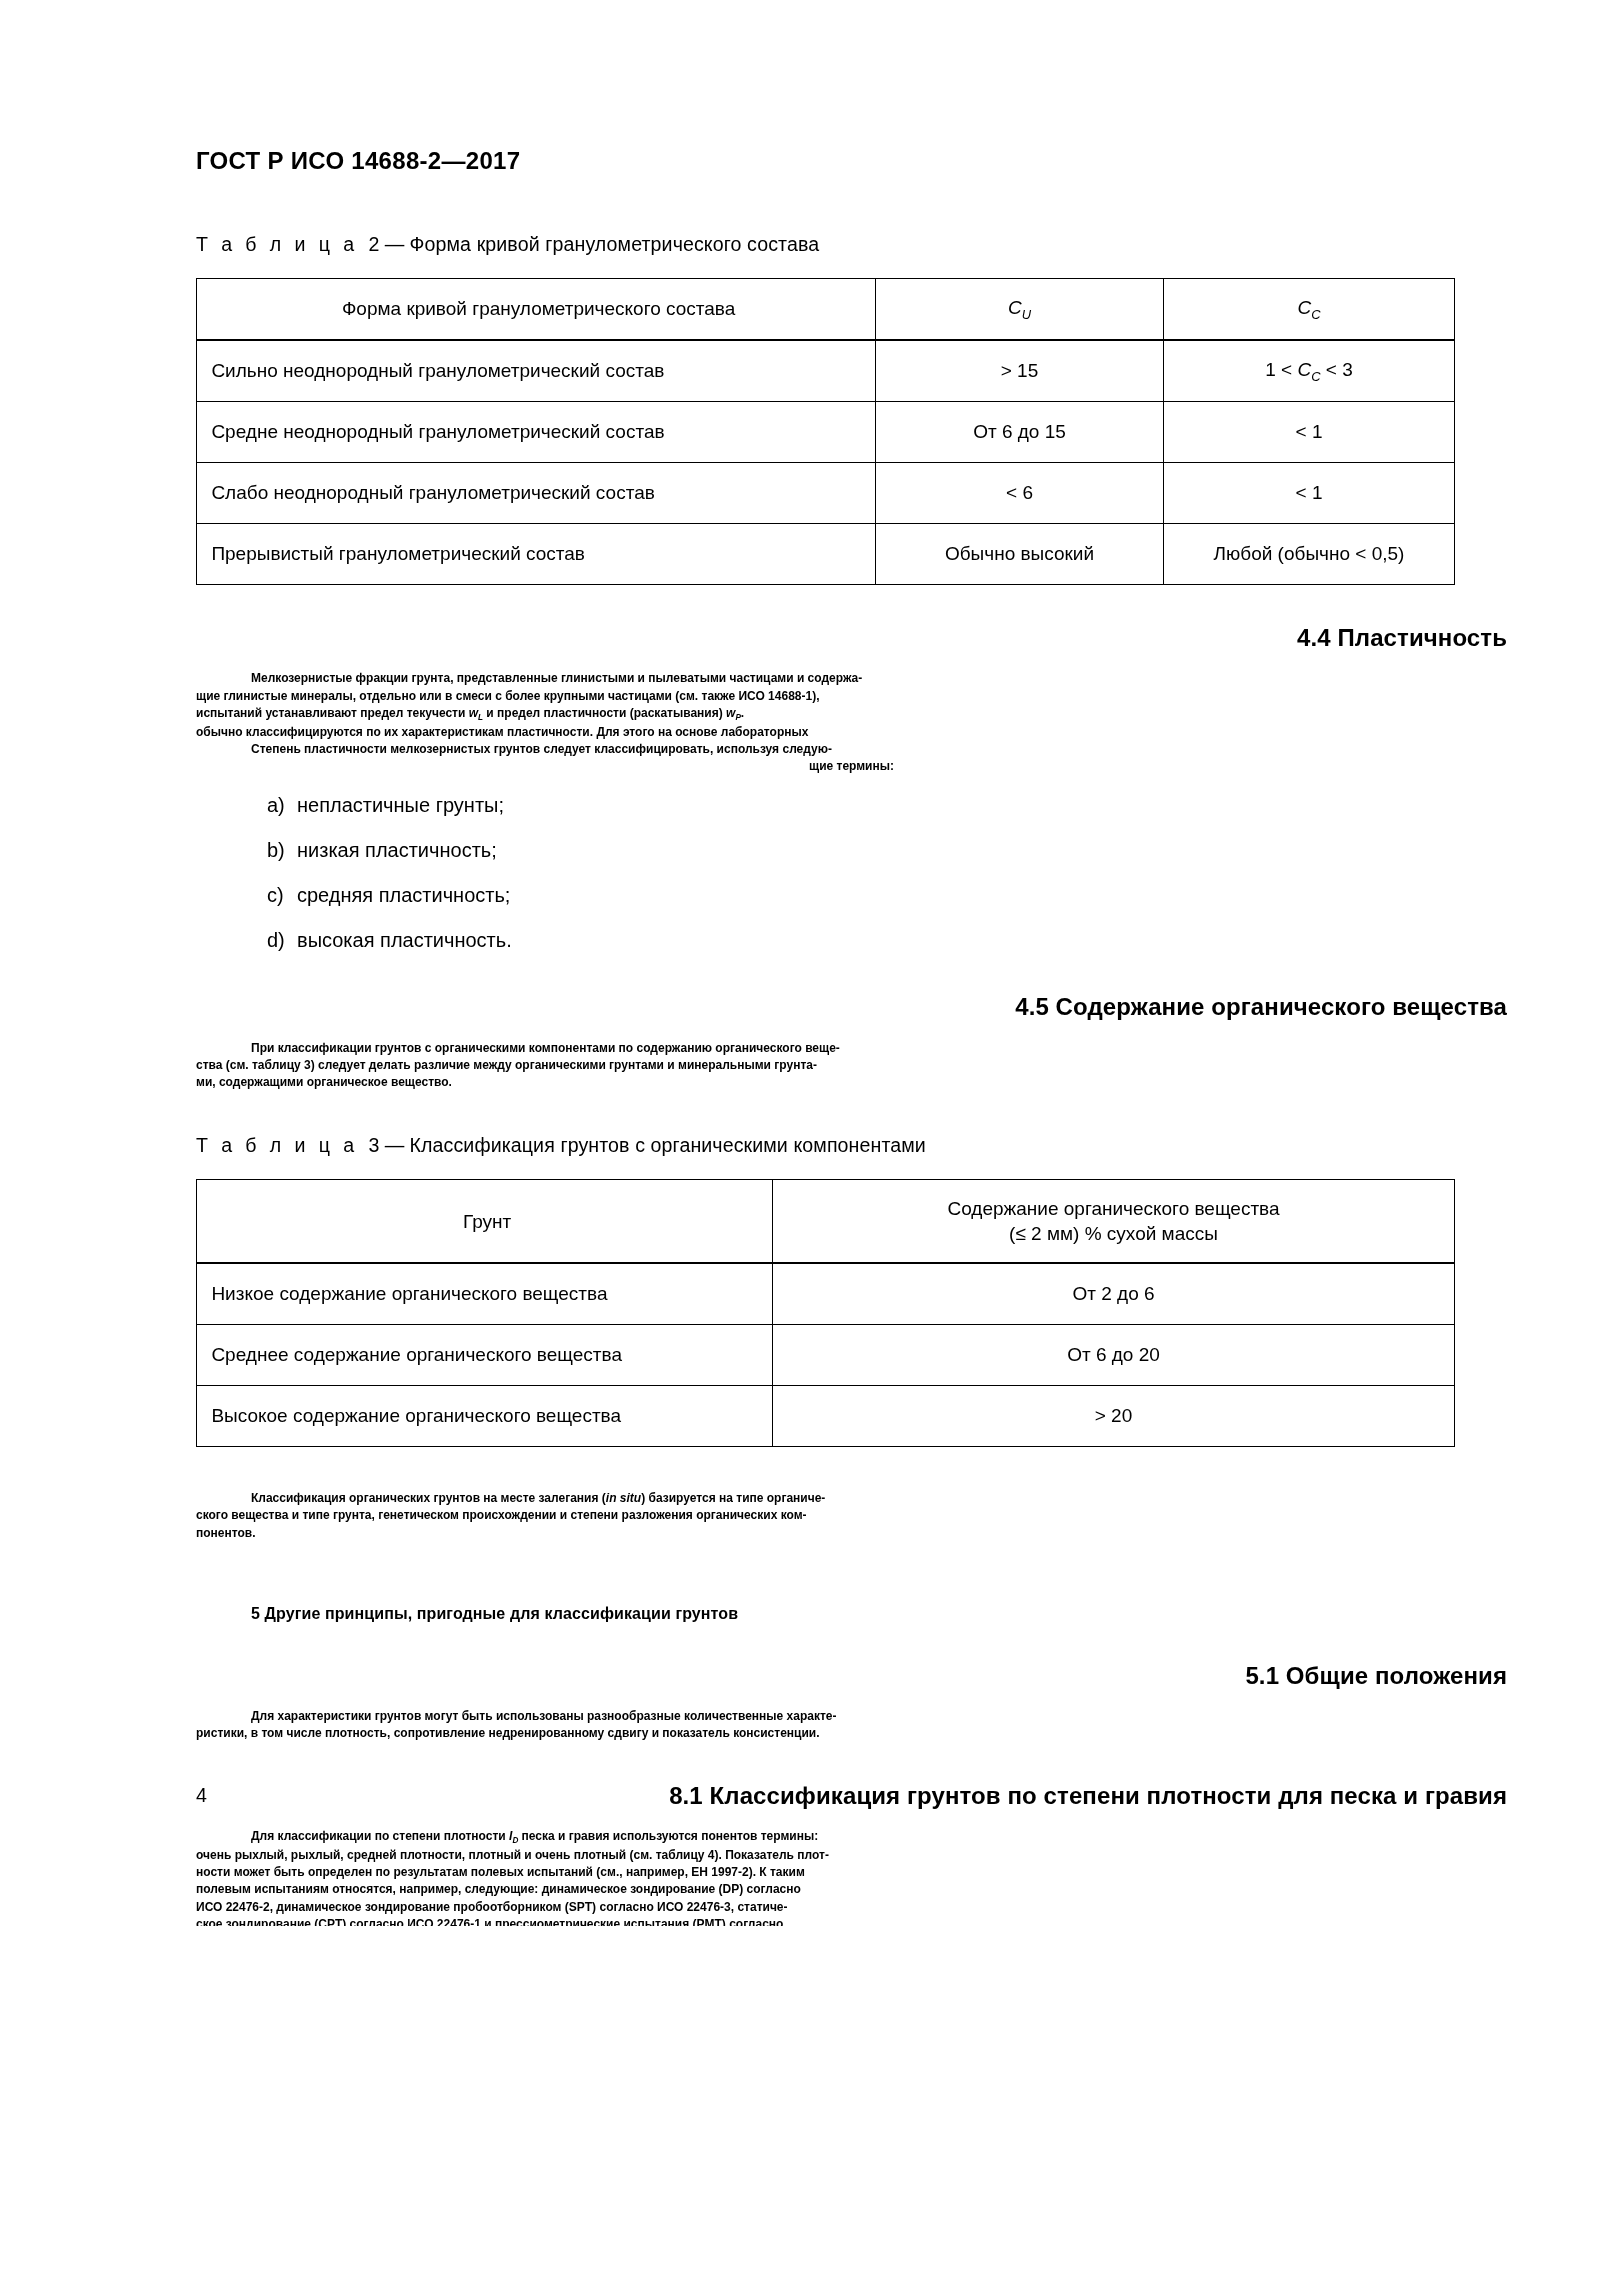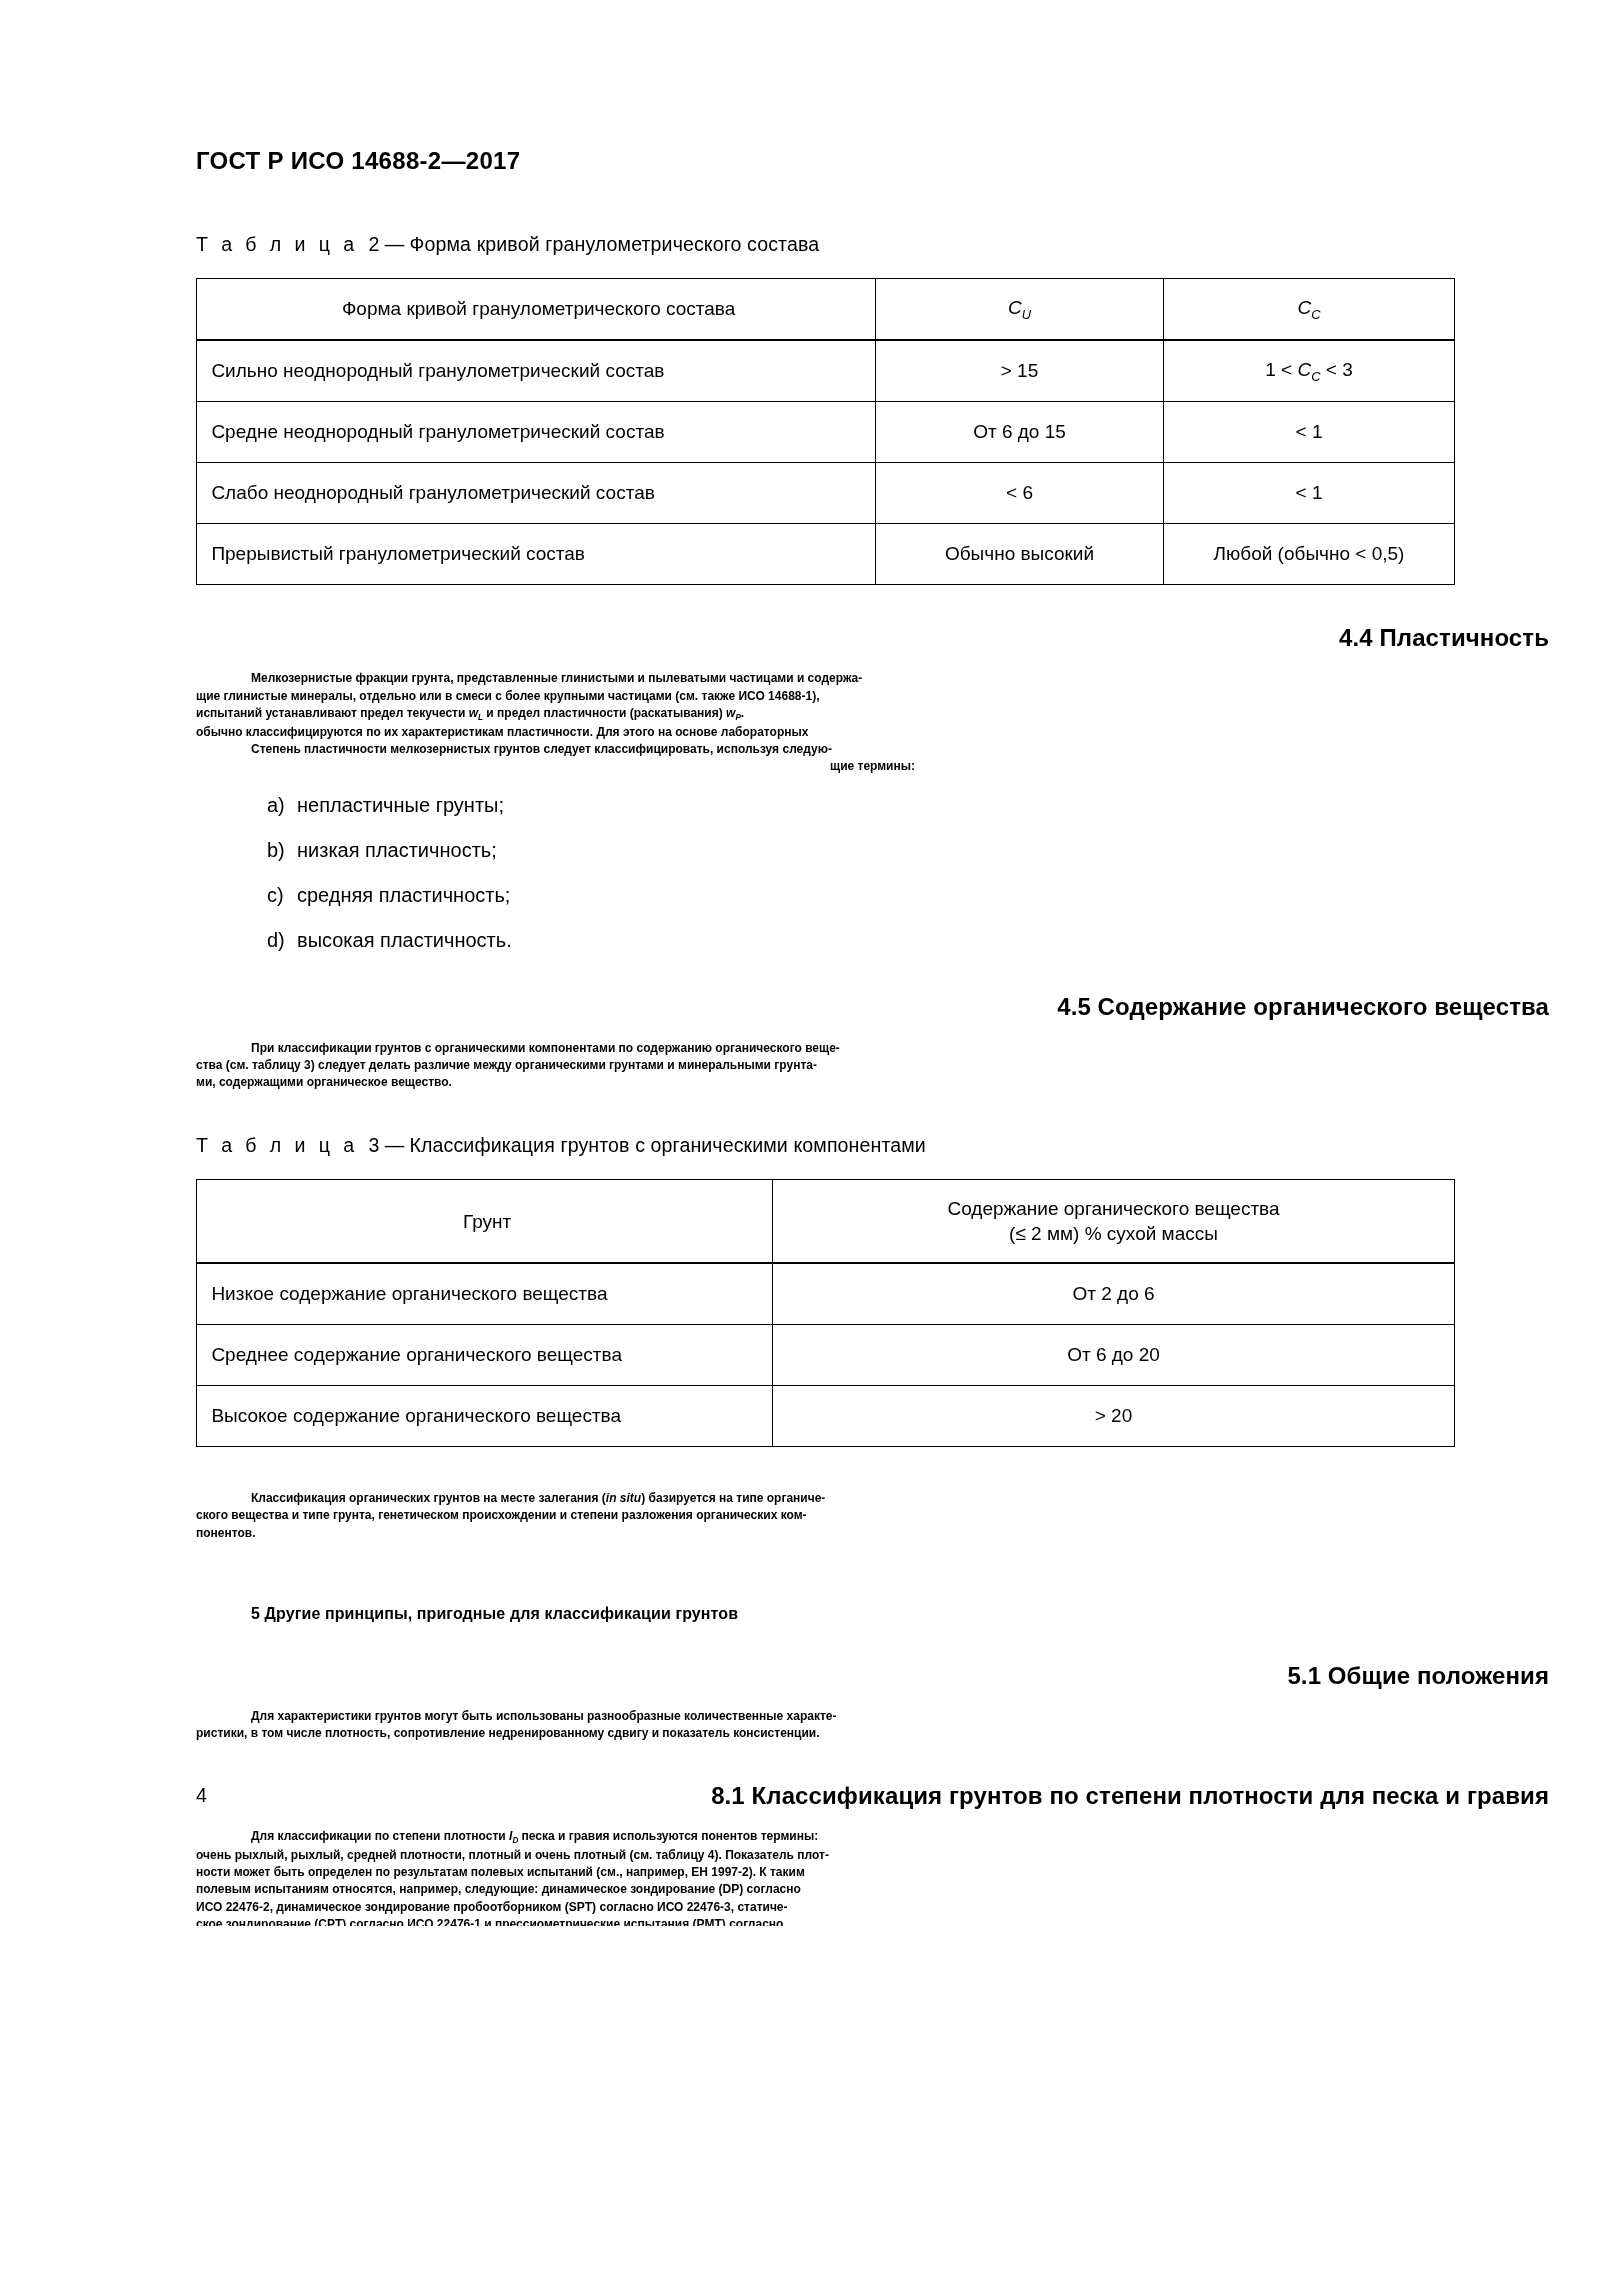--- a/index.html
+++ b/index.html
@@ -10,21 +10,21 @@
   body {
     font-family: "Liberation Sans", sans-serif;
     color: #000000;
   }
   .page {
     position: relative;
     width: 1623px;
     height: 1926px;
     background: #ffffff;
     box-sizing: border-box;
-    padding: 147px 74px 0 196px;
+    padding: 147px 116px 0 196px;
   }
   .doc-header {
     font-size: 24px;
     font-weight: bold;
     letter-spacing: 0.3px;
     margin: 0 0 58px 0;
   }
   .table-caption {
     font-size: 19.6px;
     margin: 0 0 22px 0;

